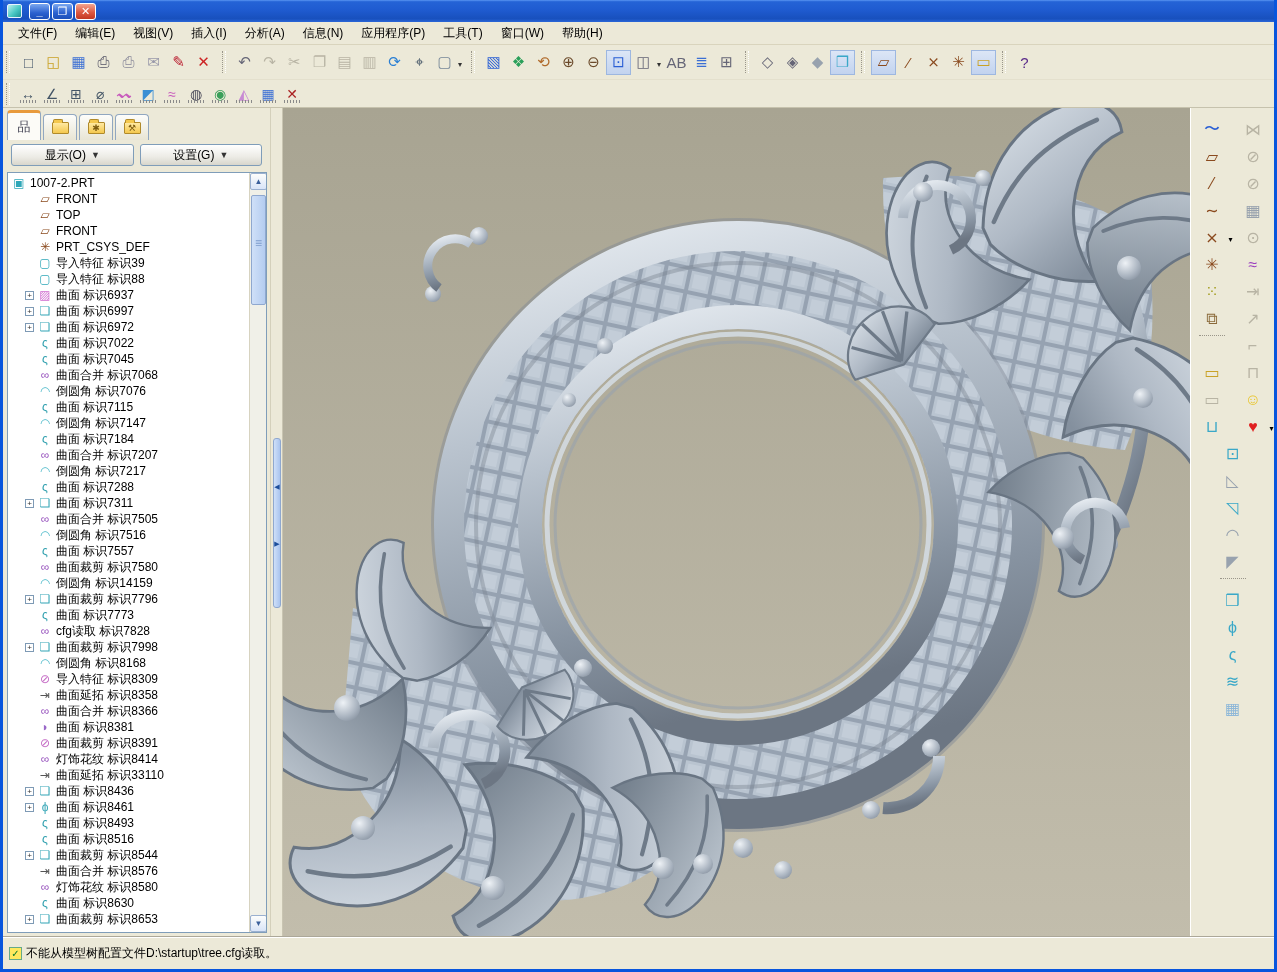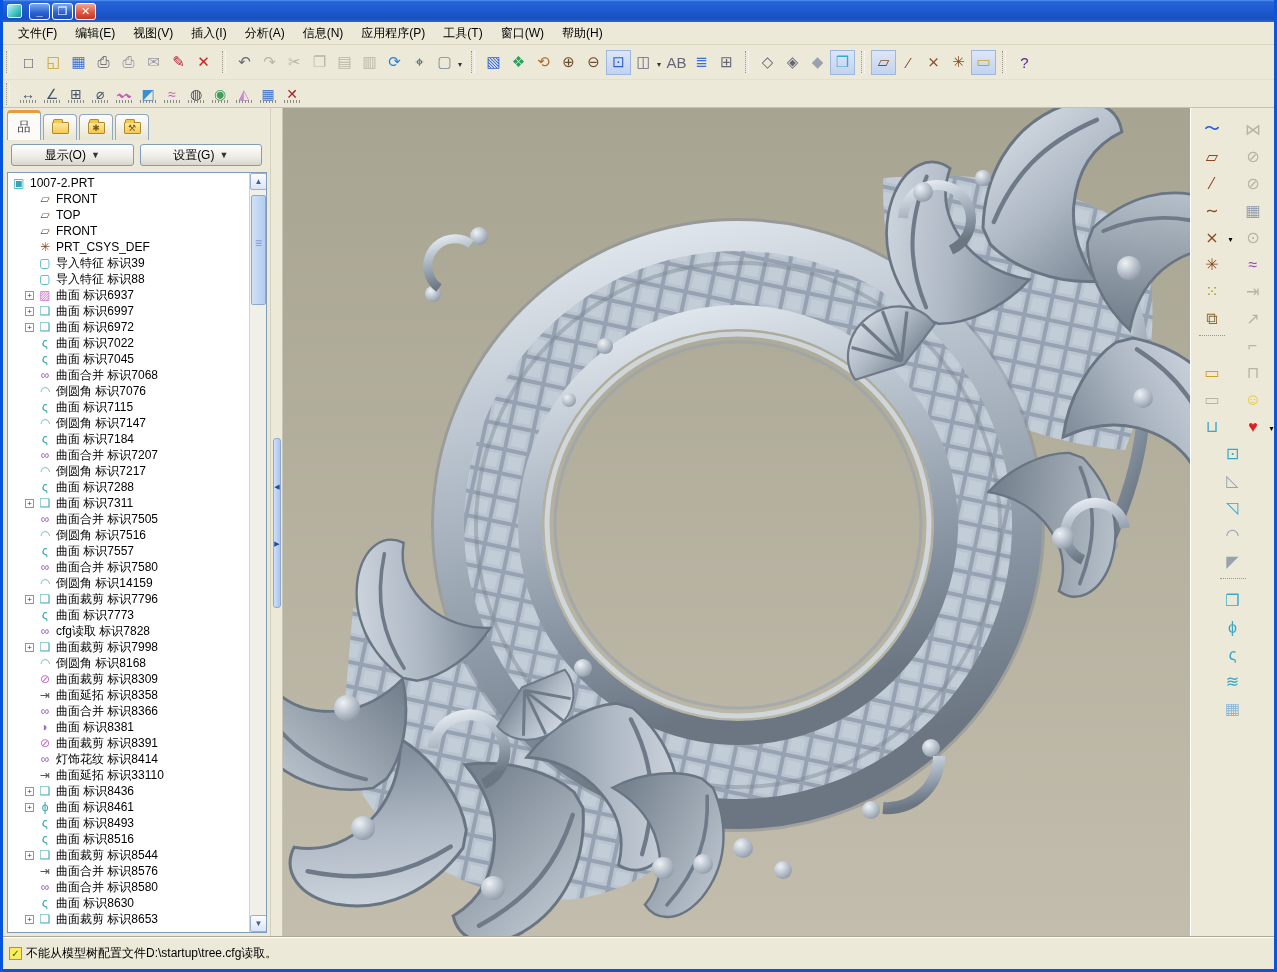--- a/index.html
+++ b/index.html
@@ -437,21 +437,21 @@
               <span class="tlabel">倒圆角 标识7516</span>
             </div>
             <div class="trow indent">
               <span class="noexp"></span>
               <span class="ticon" style="color: rgb(47, 159, 174);">ς</span>
               <span class="tlabel">曲面 标识7557</span>
             </div>
             <div class="trow indent">
               <span class="noexp"></span>
               <span class="ticon" style="color: rgb(155, 89, 192);">∞</span>
-              <span class="tlabel">曲面合并 标识7580</span>
+              <span class="tlabel">曲面裁剪 标识7580</span>
             </div>
             <div class="trow indent">
               <span class="noexp"></span>
               <span class="ticon" style="color: rgb(73, 184, 200);">◠</span>
               <span class="tlabel">倒圆角 标识14159</span>
             </div>
             <div class="trow indent">
               <span class="expbox">+</span>
               <span class="ticon" style="color: rgb(58, 168, 184);">❏</span>
               <span class="tlabel">曲面裁剪 标识7796</span>
@@ -472,21 +472,21 @@
               <span class="tlabel">曲面裁剪 标识7998</span>
             </div>
             <div class="trow indent">
               <span class="noexp"></span>
               <span class="ticon" style="color: rgb(73, 184, 200);">◠</span>
               <span class="tlabel">倒圆角 标识8168</span>
             </div>
             <div class="trow indent">
               <span class="noexp"></span>
               <span class="ticon" style="color: rgb(196, 104, 196);">⊘</span>
-              <span class="tlabel">曲面裁剪 标识8309</span>
+              <span class="tlabel">导入特征 标识8309</span>
             </div>
             <div class="trow indent">
               <span class="noexp"></span>
               <span class="ticon" style="color: rgb(85, 85, 85);">⇥</span>
               <span class="tlabel">曲面延拓 标识8358</span>
             </div>
             <div class="trow indent">
               <span class="noexp"></span>
               <span class="ticon" style="color: rgb(155, 89, 192);">∞</span>
               <span class="tlabel">曲面合并 标识8366</span>
@@ -537,21 +537,21 @@
               <span class="tlabel">曲面裁剪 标识8544</span>
             </div>
             <div class="trow indent">
               <span class="noexp"></span>
               <span class="ticon" style="color: rgb(85, 85, 85);">⇥</span>
               <span class="tlabel">曲面合并 标识8576</span>
             </div>
             <div class="trow indent">
               <span class="noexp"></span>
               <span class="ticon" style="color: rgb(155, 89, 192);">∞</span>
-              <span class="tlabel">曲面合并 标识8580</span>
+              <span class="tlabel">灯饰花纹 标识8580</span>
             </div>
             <div class="trow indent">
               <span class="noexp"></span>
               <span class="ticon" style="color: rgb(47, 159, 174);">ς</span>
               <span class="tlabel">曲面 标识8630</span>
             </div>
             <div class="trow indent">
               <span class="expbox">+</span>
               <span class="ticon" style="color: rgb(58, 168, 184);">❏</span>
               <span class="tlabel">曲面裁剪 标识8653</span>

